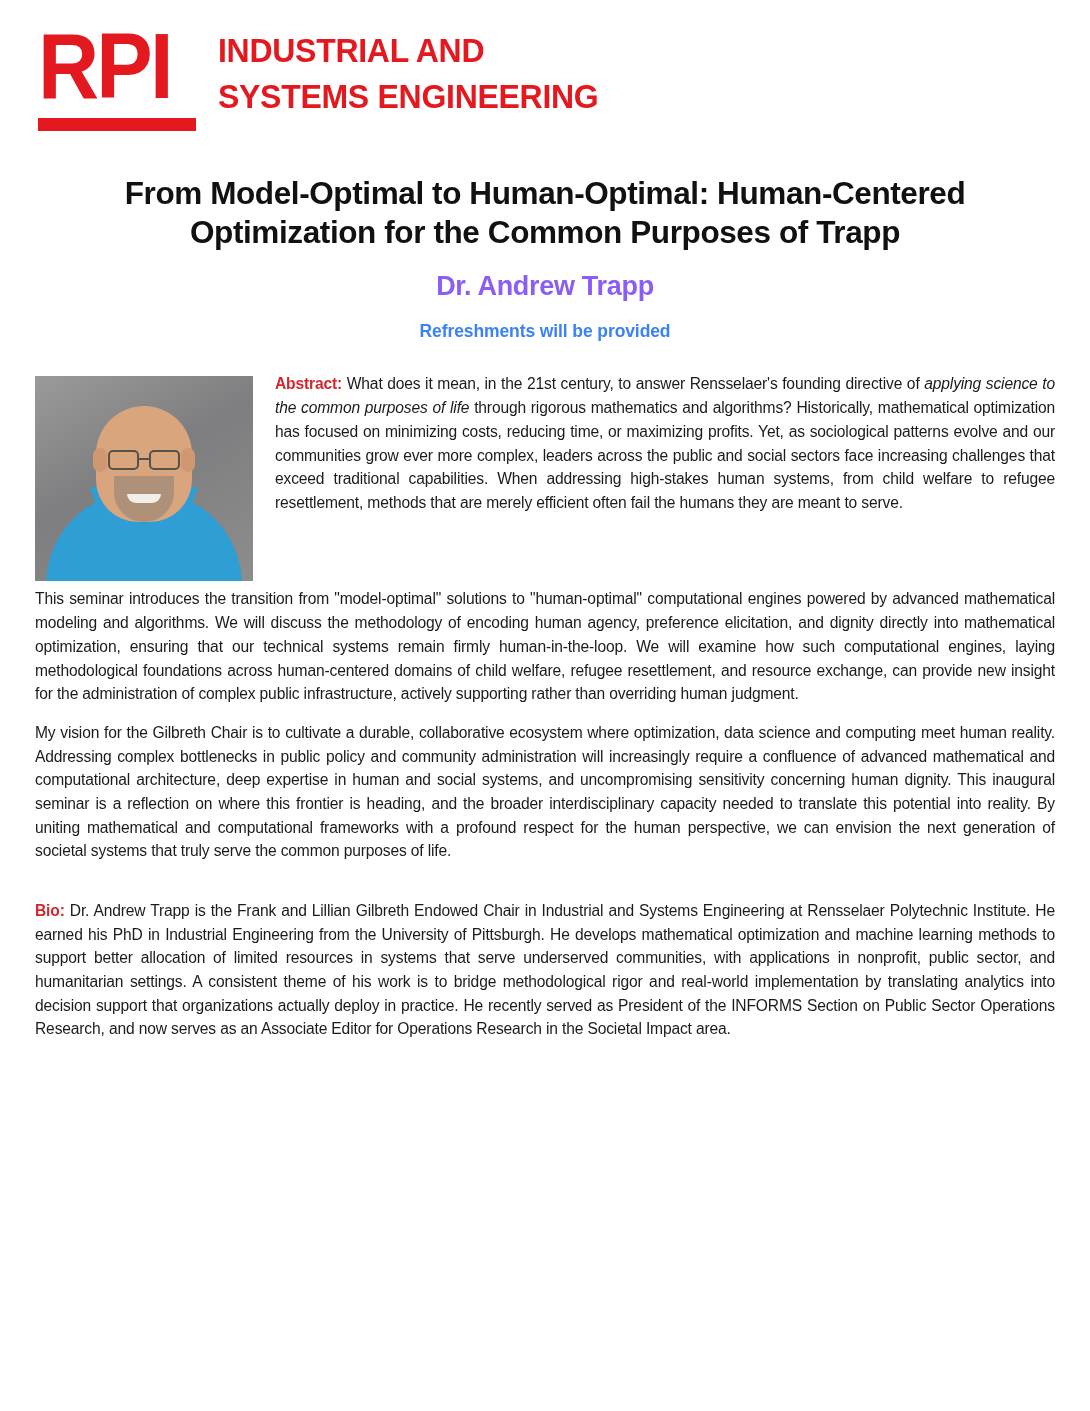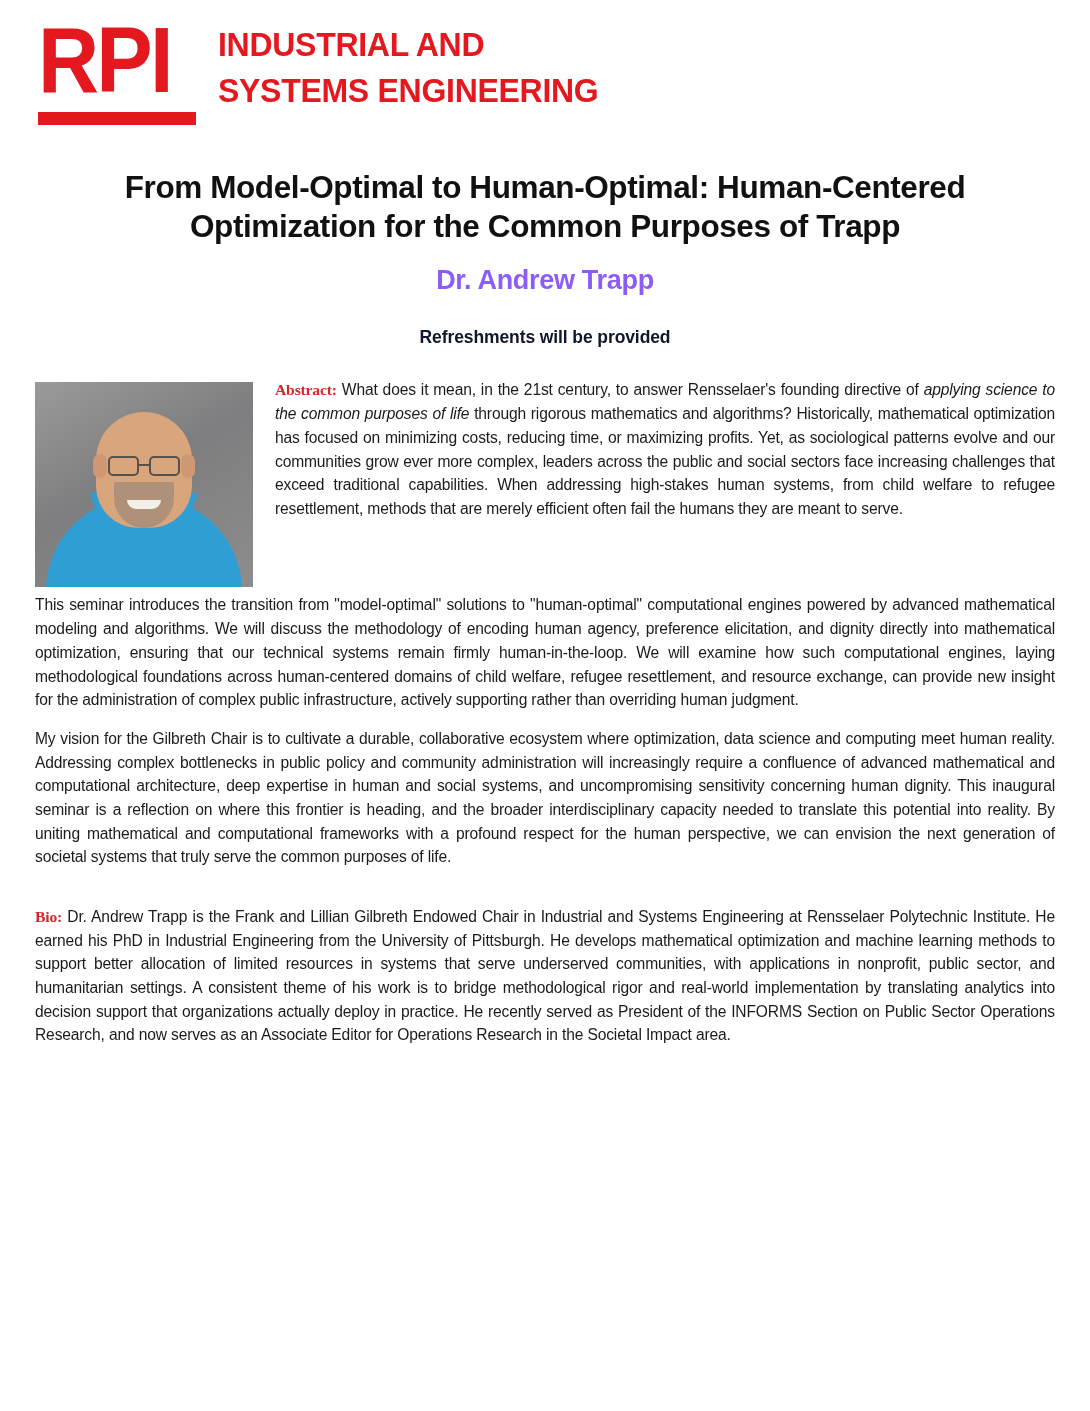--- a/index.html
+++ b/index.html
@@ -9,21 +9,21 @@
     height: 1411px;
     background: #ffffff;
     font-family: "Liberation Sans", sans-serif;
     color: #1a1a1a;
     overflow: hidden;
   }
 
   .page {
     width: 1090px;
     height: 1411px;
-    padding: 0 32px;
+    padding: 6px 32px;
     position: relative;
   }
 
   
   .header {
     display: flex;
     align-items: flex-start;
     padding-top: 18px;
     padding-left: 6px;
     height: 142px;
@@ -94,22 +94,22 @@
     font-size: 24px;
     letter-spacing: -0.2px;
     color: #111;
     margin-top: 24px;
   }
   .refreshments {
     text-align: center;
     font-weight: 700;
     font-size: 17.5px;
     letter-spacing: -0.1px;
-    color: #0f172a;
-    margin-top: 31px;
+    color: #3b82f6;
+    margin-top: 19px;
   }
 
   
   .body-wrap {
     margin-top: 30px;
     padding: 0 3px;
   }
   .headshot {
     float: left;
     width: 218px;
@@ -215,21 +215,20 @@
     font-size: 15.6px;
     line-height: 1.52;
     color: #1b1b1b;
     margin: 0 0 15px 0;
     letter-spacing: -0.15px;
   }
   p.para.tight { margin-bottom: 13px; }
   .lead-label {
     font-weight: 700;
     color: #D6252B;
-    font-family: Liberation Serif, serif;
   }
   .ital { font-style: italic; }
   .bio-block { margin-top: 36px; }
   .clearfix::after { content: ""; display: block; clear: both; }
 </style>
 </head>
 <body>
 
 <div class="page">
 

